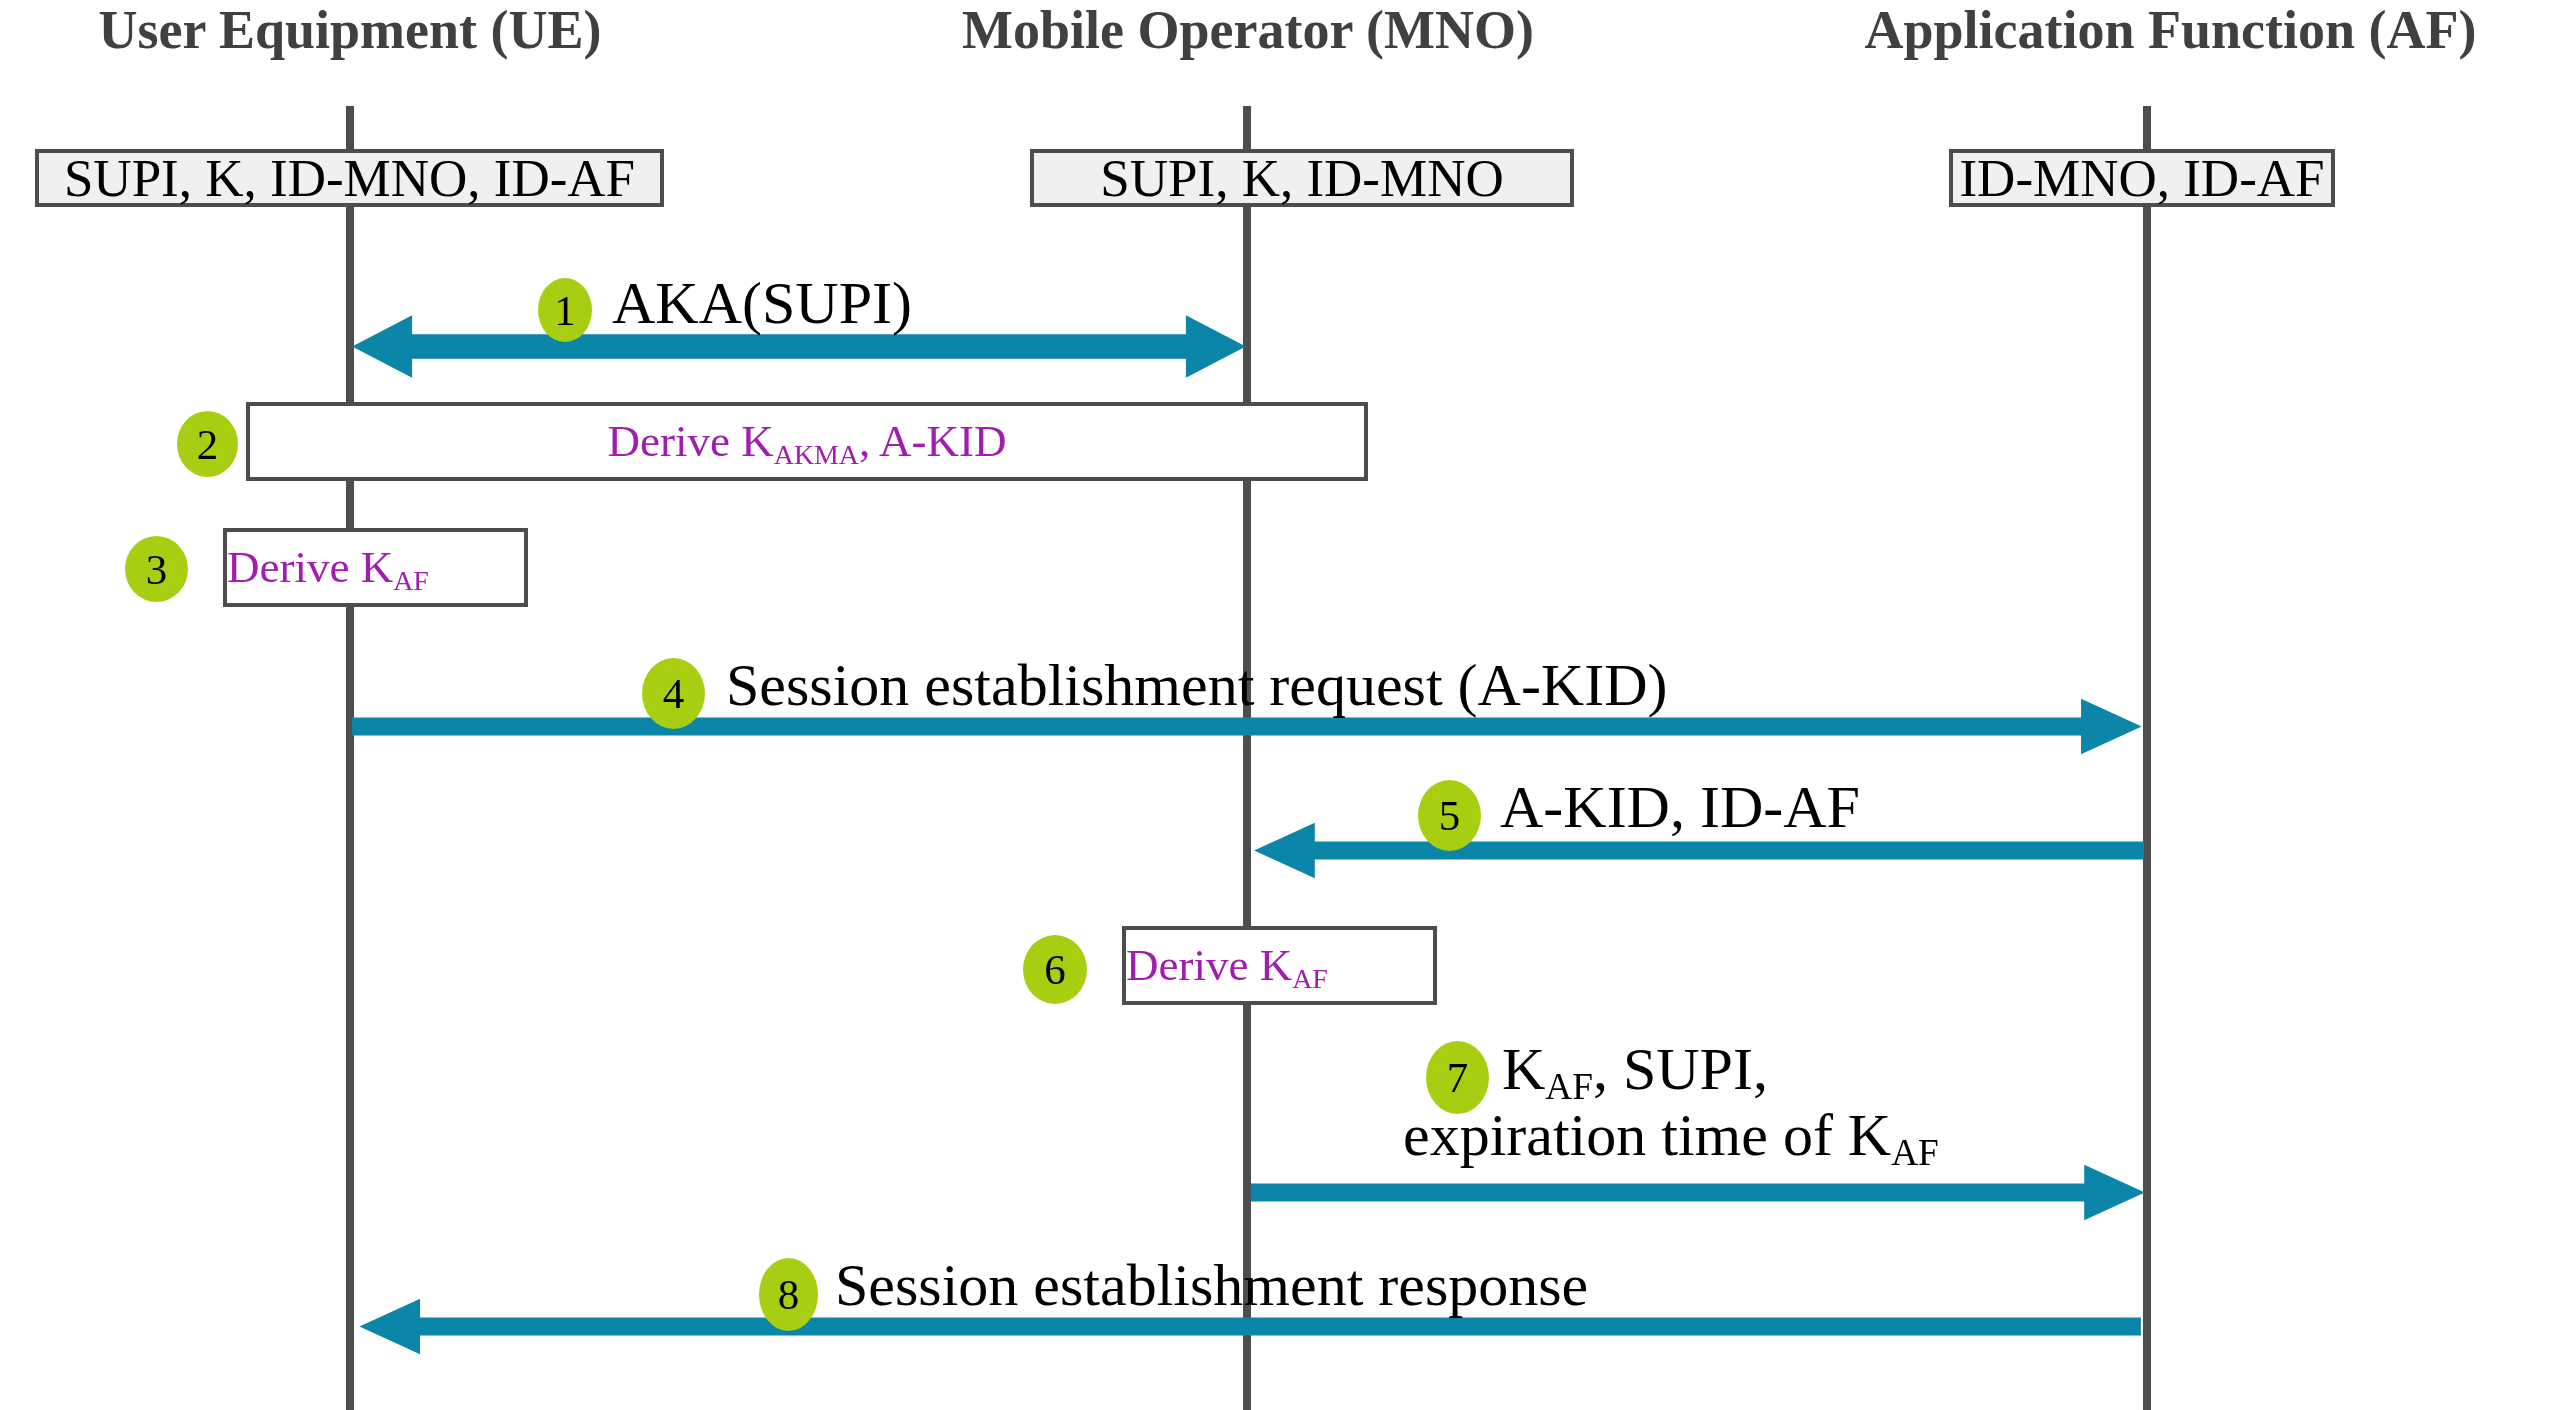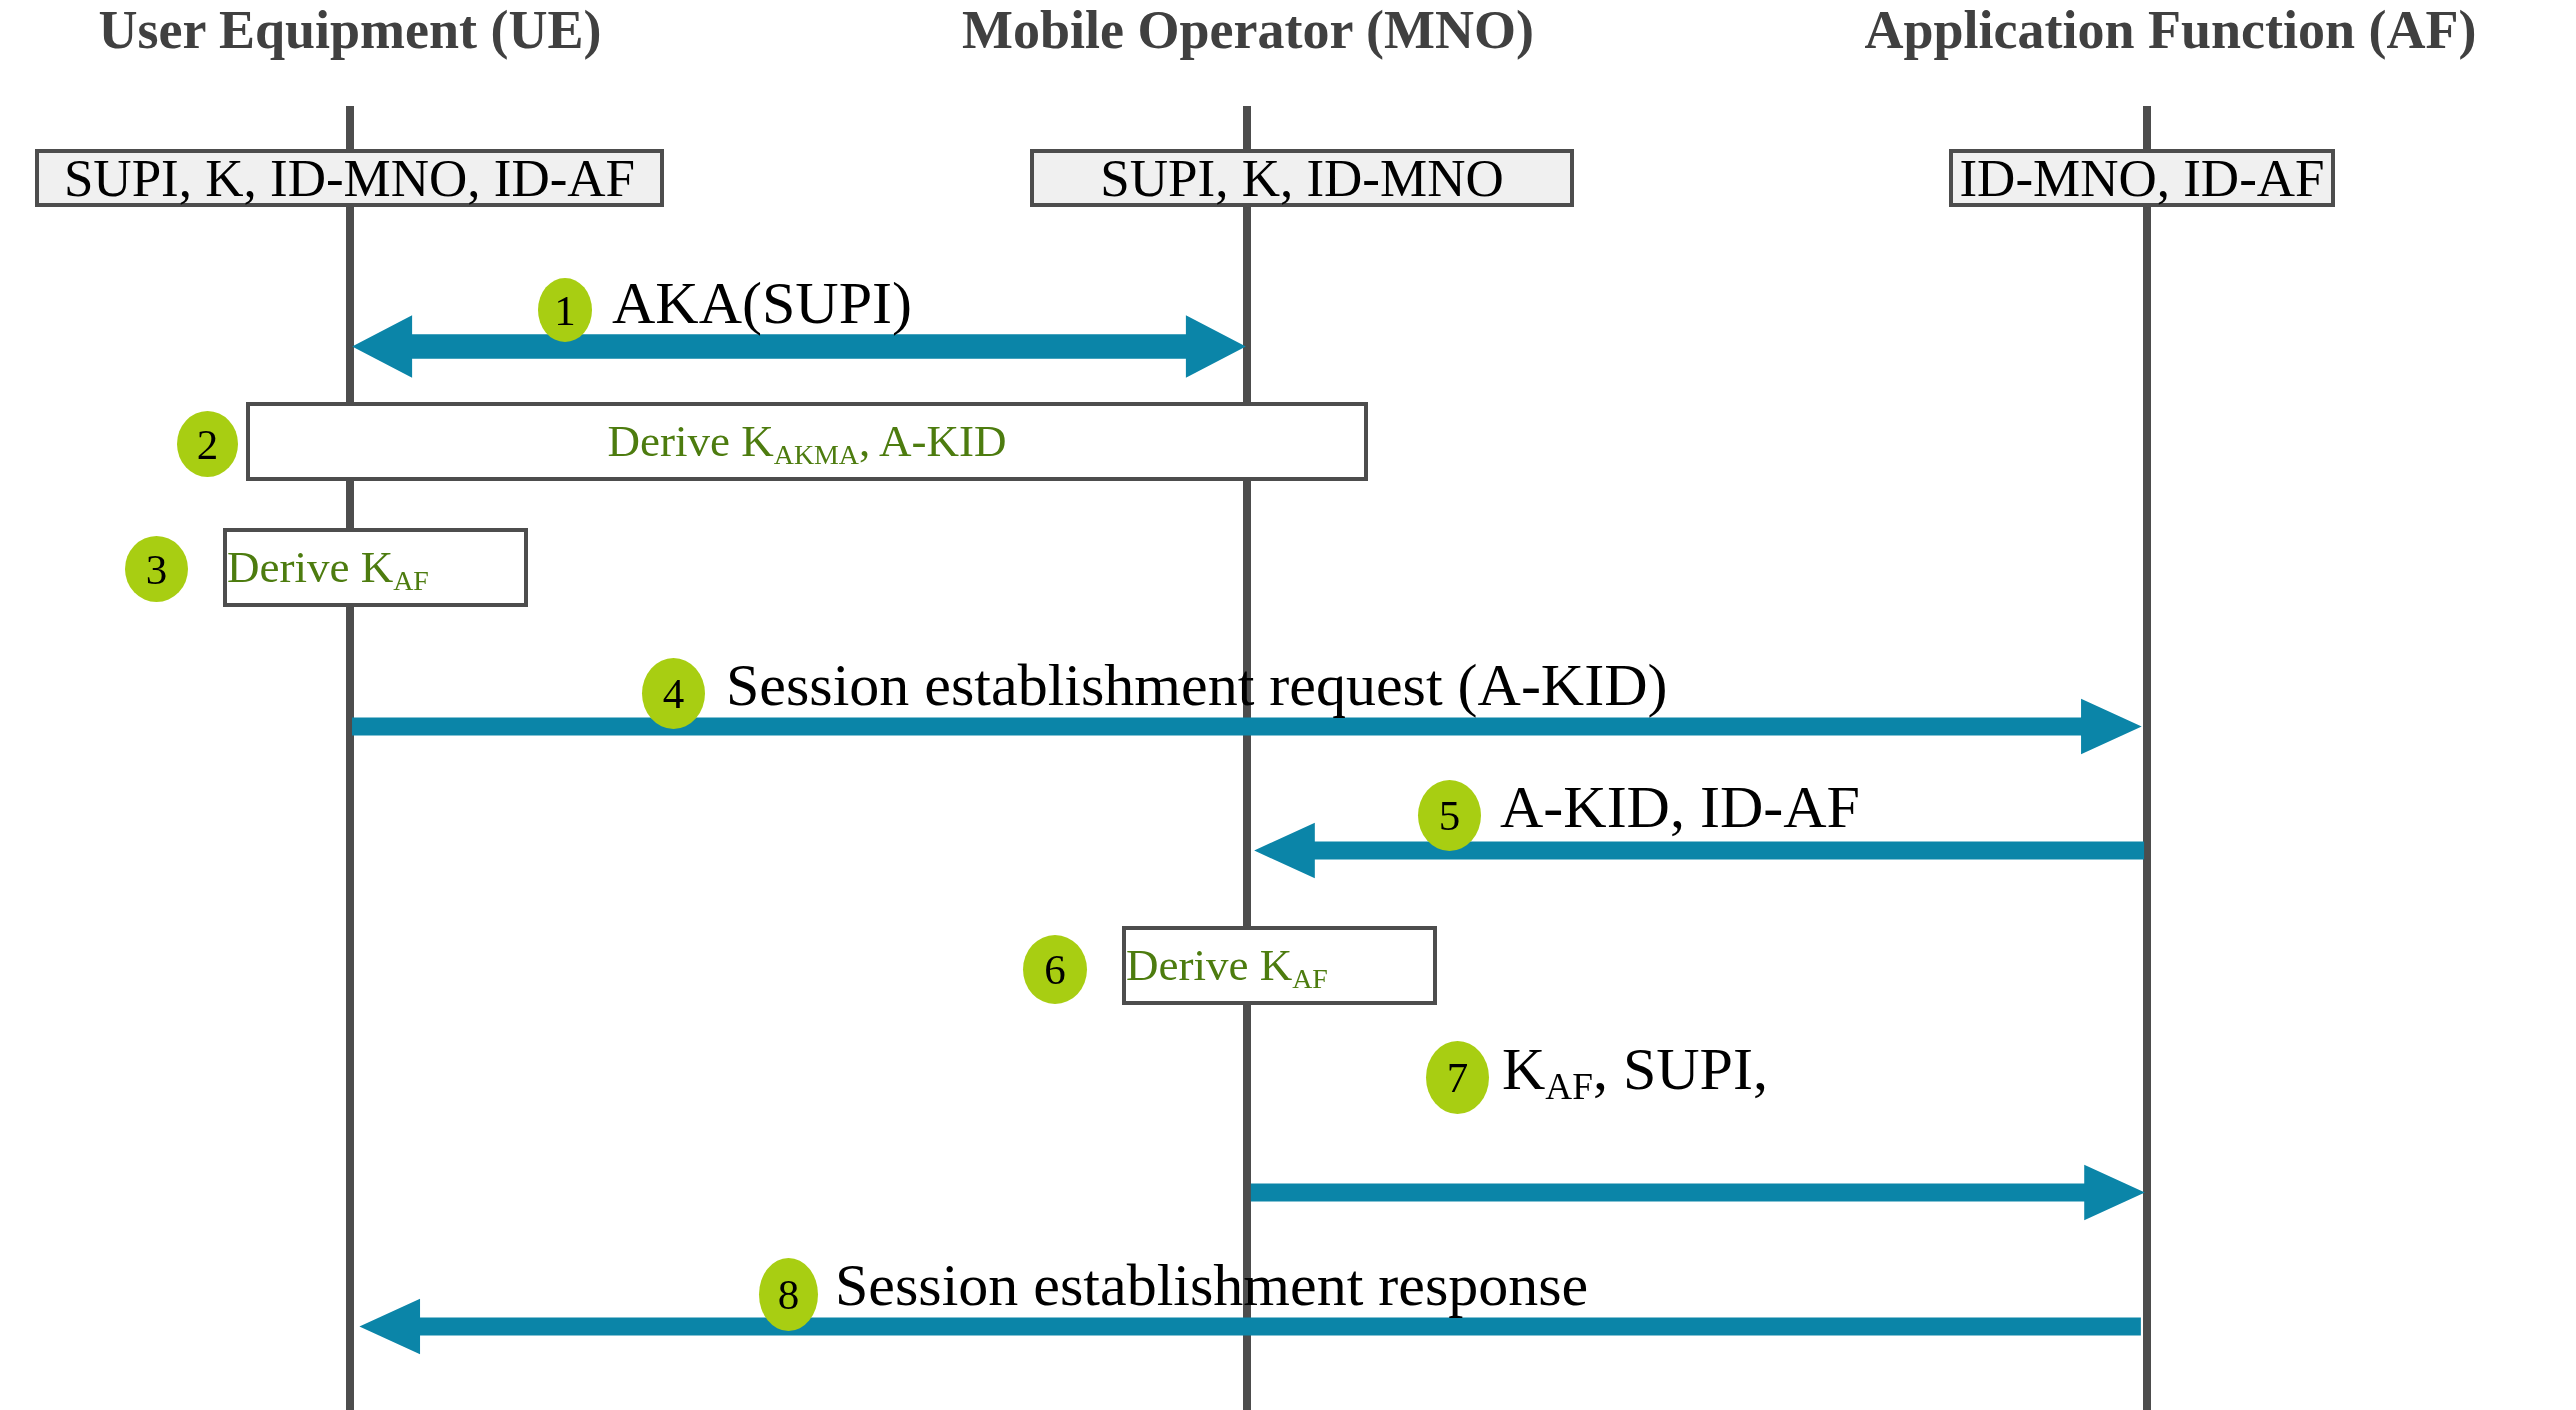--- a/index.html
+++ b/index.html
@@ -51,21 +51,21 @@
     white-space: nowrap;
     padding: 0 10px;
   }
 
   
   .proc-box {
     position: absolute;
     box-sizing: border-box;
     background: #ffffff;
     border: 4.1px solid #4d4d4d;
-    color: #4d7c0f;
+    color: #a21caf;
     font-size: 45px;
     line-height: 1;
     display: flex;
     align-items: center;
     white-space: nowrap;
     z-index: 5;
   }
   .proc-box.center { justify-content: center; }
   .proc-box.left   { justify-content: flex-start; padding-left: 0; margin-left: 25px; }
 
@@ -179,20 +179,23 @@
   <div class="arrow-wrap" style="left:1248px; top:1163px; width:903px; height:59px;">
     <svg width="903" height="59" viewBox="0 0 1095 72">
       <path d="M 0 25 L 1017 25 L 1017 2 L 1091 36 L 1017 70 L 1017 47 L 0 47 Z" fill="#0b85a8"></path>
     </svg>
   </div>
   <div class="step-badge" style="left:1426px; top:1041px; width:63px; height:73px;">7</div>
   <div class="msg-label two-line" style="left:1403px; top:1036px; width:710px; text-align:center;">
     <div style="padding-left:99px; text-align:left;">
       <span>K</span><sub>AF</sub><span>, SUPI,</span>
     </div>
+    <div style="text-align:left;">
+      <span>expiration time of K</span><sub>AF</sub>
+    </div>
   </div>
 
   <div class="arrow-wrap" style="left:350px; top:1297px; width:1797px; height:59px;">
     <svg width="1797" height="59" viewBox="0 0 2178 72">
       <path d="M 2178 25 L 78 25 L 78 2 L 4 36 L 78 70 L 78 47 L 2178 47 Z" fill="#0b85a8"></path>
     </svg>
   </div>
   <div class="step-badge" style="left:759px; top:1258px; width:59px; height:73px;">8</div>
   <div class="msg-label" style="left:835px; top:1254px;text-align:center;">
     <span>Session establishment response</span>

